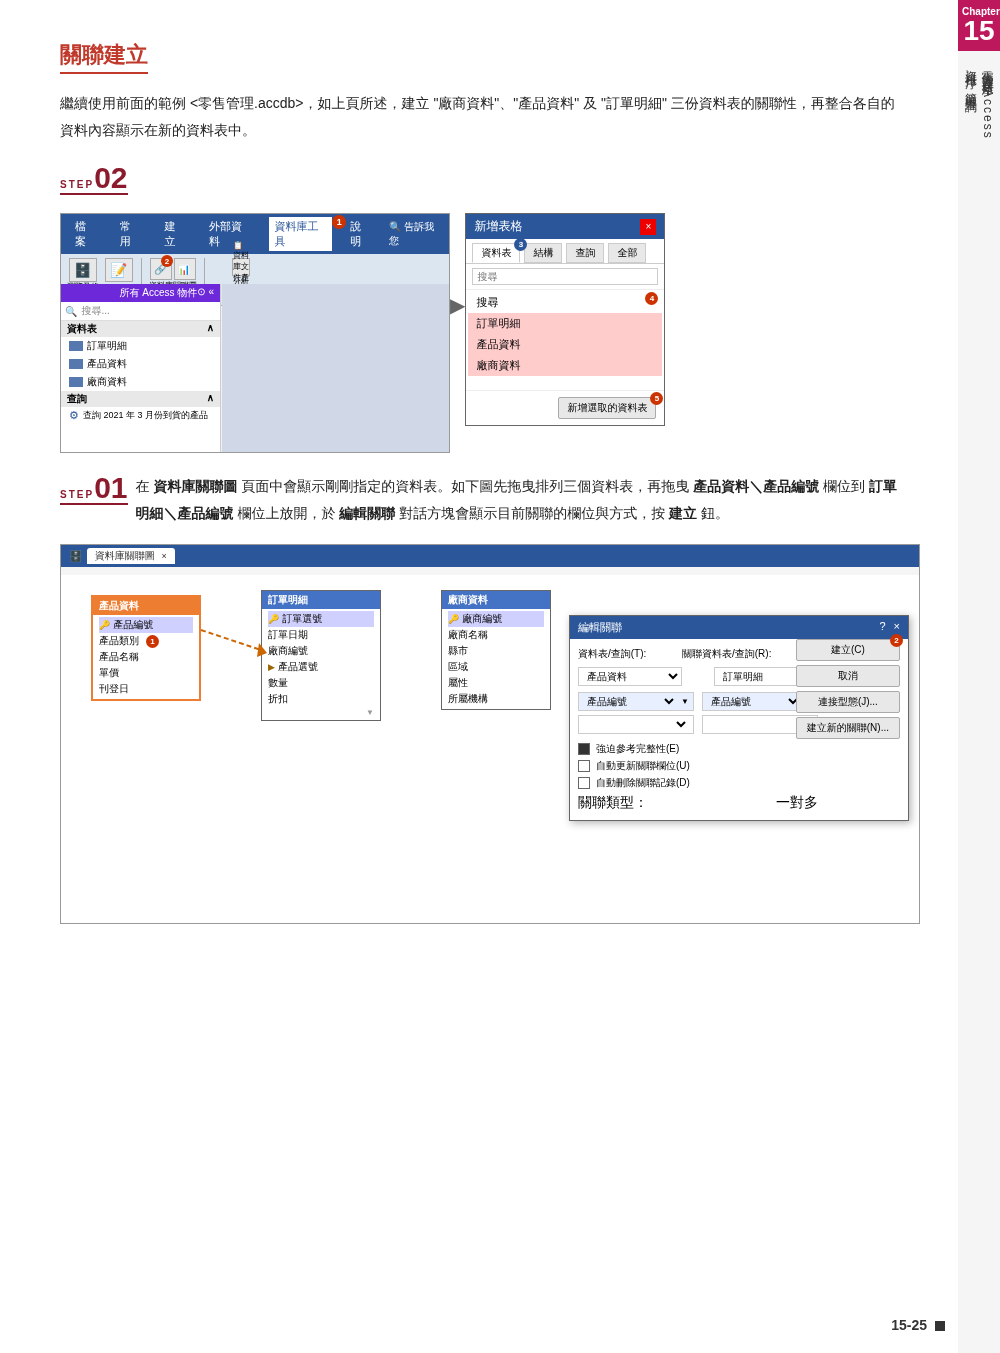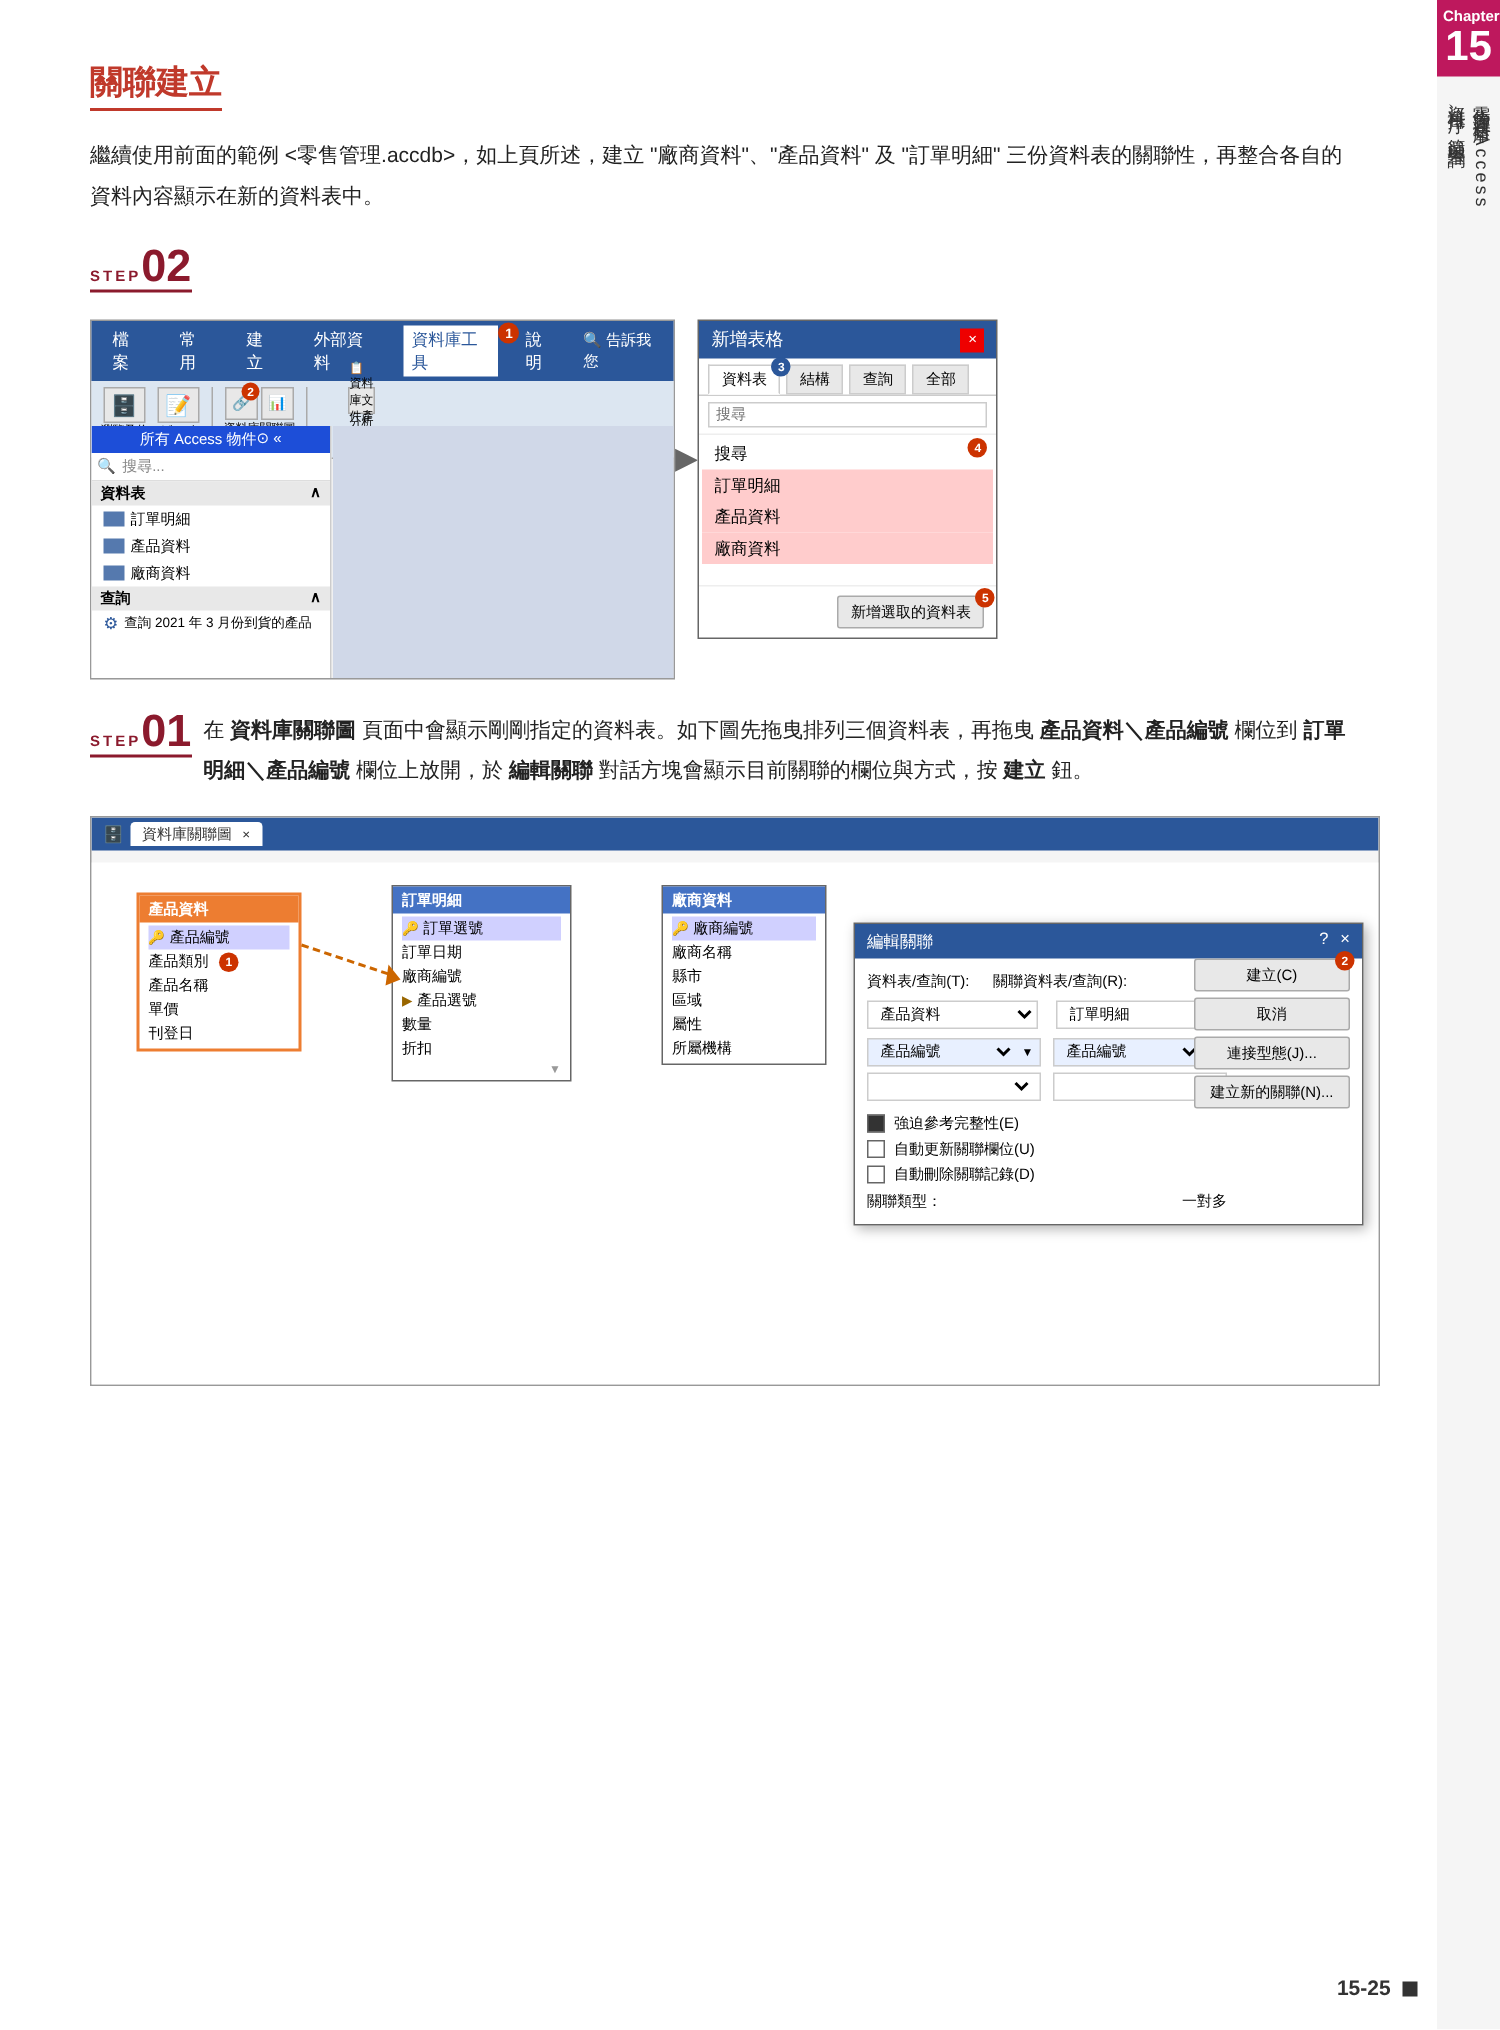--- a/index.html
+++ b/index.html
@@ -146,26 +146,26 @@
       position: absolute;
       left: 0;
       top: 70px;
       width: 160px;
       background: white;
       border-right: 1px solid #ccc;
       height: 168px;
       overflow: hidden;
     }
     .nav-header {
-      background: #1d4ed8;
+      background: #6d28d9;
       color: white;
       padding: 2px 6px;
       font-size: 10px;
       display: flex;
-      justify-content: center;
+      justify-content: flex-end;
     }
     .nav-search {
       display: flex;
       align-items: center;
       padding: 2px 4px;
       border-bottom: 1px solid #ddd;
       font-size: 10px;
       color: #888;
     }
     .nav-section {
@@ -398,21 +398,21 @@
       color: white;
       padding: 4px 8px;
       display: flex;
       justify-content: space-between;
     }
     .edit-rel-body {
       padding: 8px;
     }
     .rel-row {
       display: flex;
-      gap: 4px;
+      gap: 24px;
       margin-bottom: 6px;
       align-items: center;
     }
     .rel-label {
       font-size: 10px;
       width: 80px;
       flex-shrink: 0;
     }
     .rel-select {
       width: 100%;
@@ -454,21 +454,21 @@
     .rel-check.checked {
       background: #333;
     }
     .rel-bottom {
       display: flex;
       justify-content: space-between;
       align-items: center;
       margin-top: 4px;
     }
     .rel-type {
-      font-size: 10px;
+      font-size: 14px;
     }
     .rel-btn {
       padding: 3px 10px;
       font-size: 10px;
       background: #e8e8e8;
       border: 1px solid #aaa;
       cursor: pointer;
       border-radius: 2px;
       white-space: nowrap;
     }

